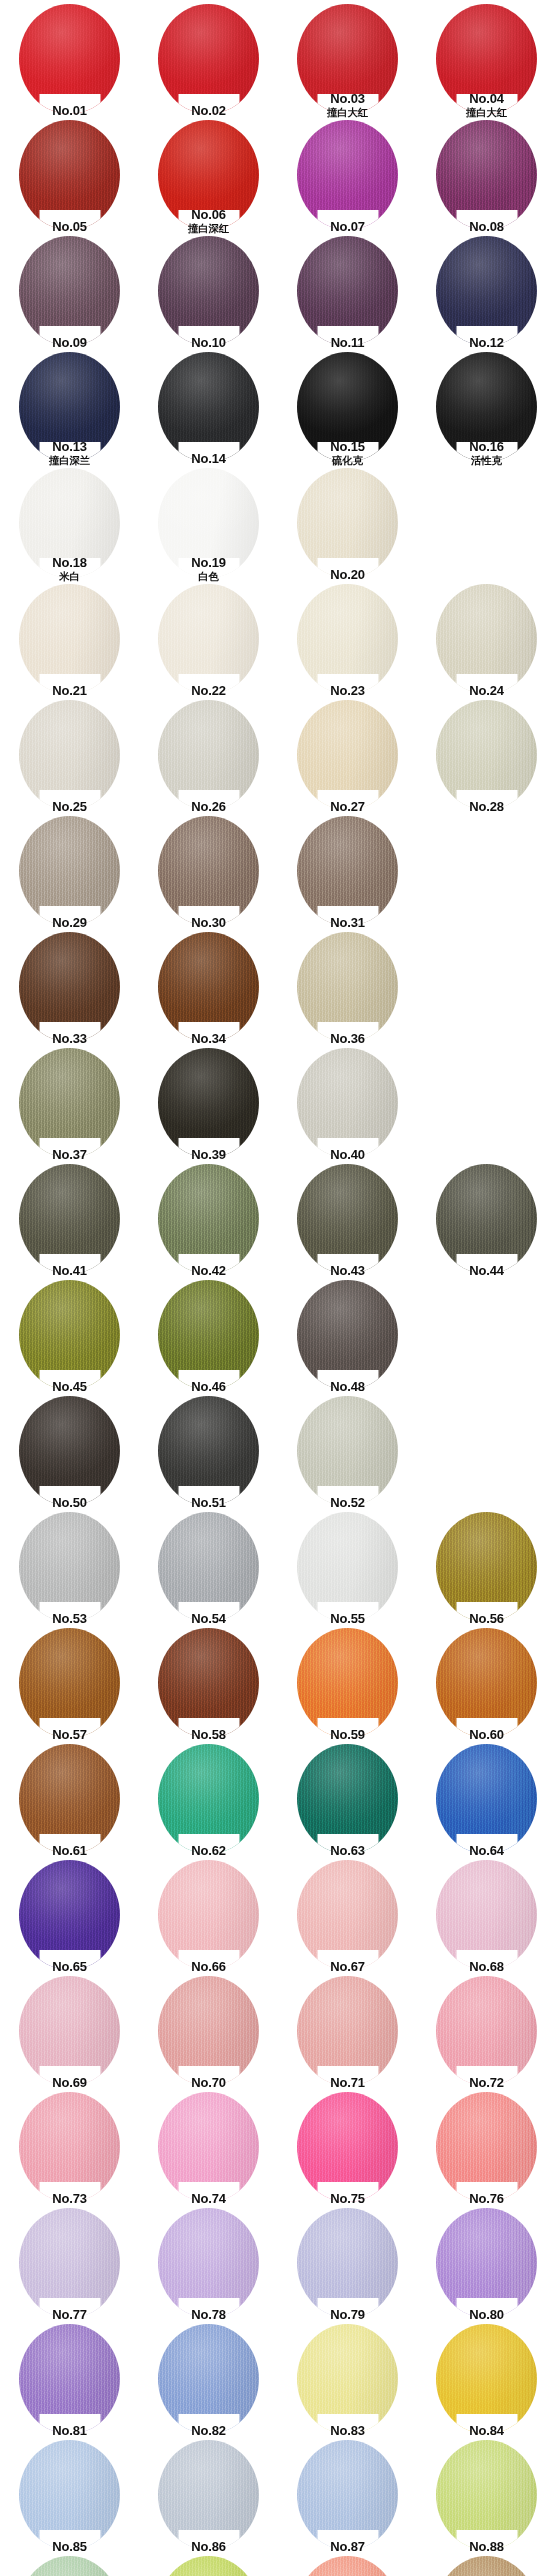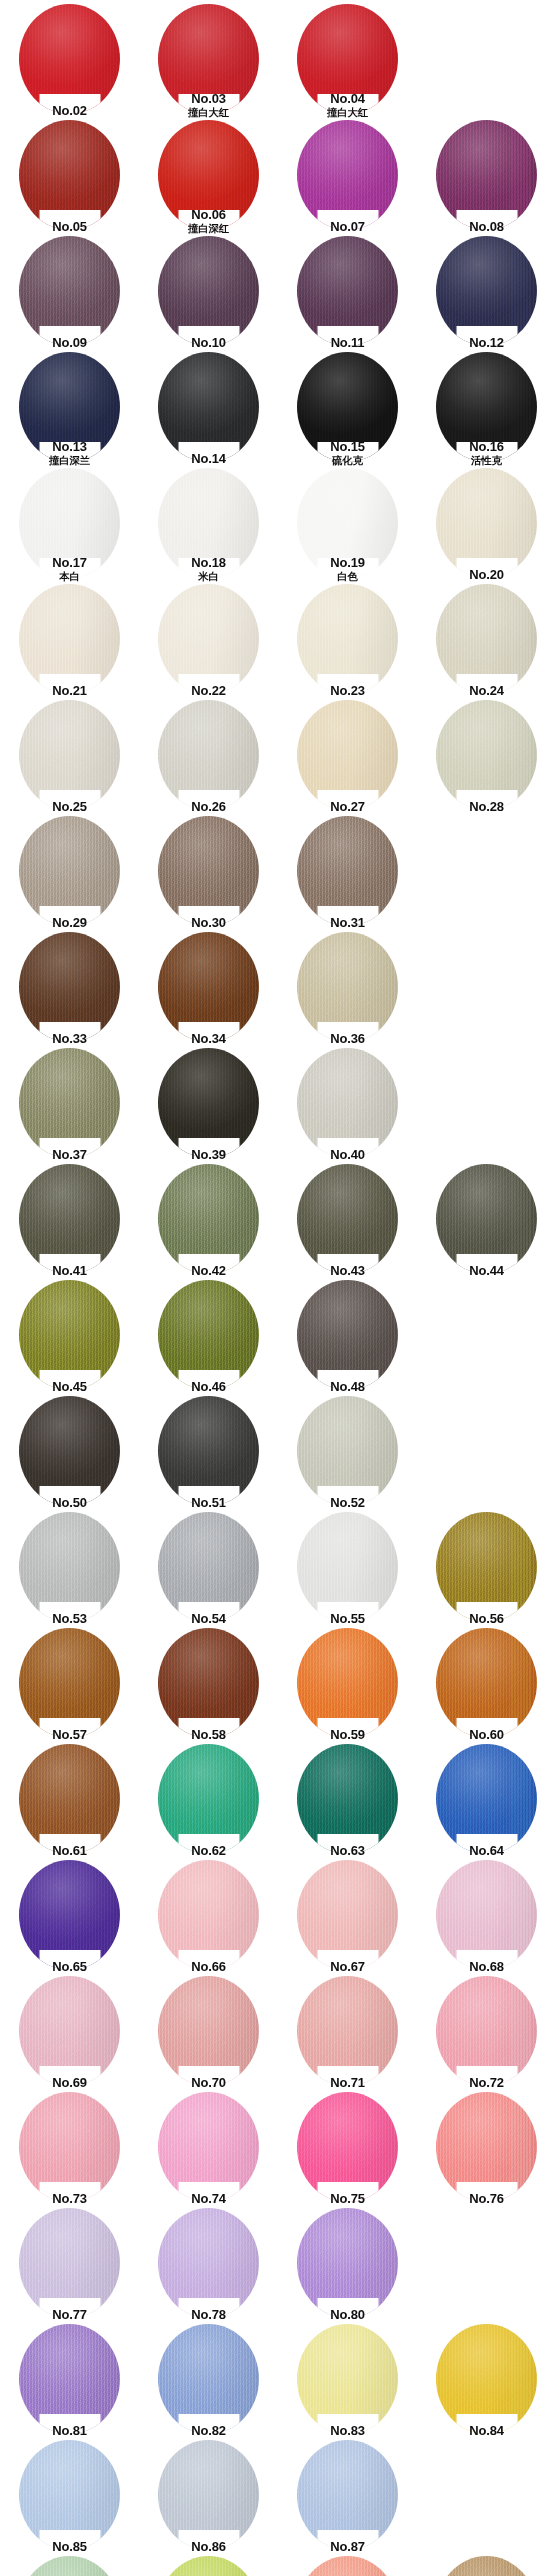--- a/index.html
+++ b/index.html
@@ -121,20 +121,30 @@
     font-family: "DejaVu Sans", "Liberation Sans", sans-serif;
   }
   .label-cn:empty { display: none; }
 </style>
 </head>
 <body>
 
 <div id="chart">
     <div class="swatch-row">
       <div class="swatch-cell">
+        <div class="swatch-chip" style="background-color:#d8232c">
+          <div class="tex"></div>
+          <div class="shade"></div>
+          <div class="notch"></div>
+        </div>
+        <div class="label-block">
+          <span class="label-no">No.01</span>
+        </div>
+      </div>
+      <div class="swatch-cell">
         <div class="swatch-chip" style="background-color:#cf1f28">
           <div class="tex"></div>
           <div class="shade"></div>
           <div class="notch"></div>
         </div>
         <div class="label-block">
           <span class="label-no">No.02</span>
         </div>
       </div>
       <div class="swatch-cell">
@@ -285,31 +295,20 @@
           <div class="notch"></div>
         </div>
         <div class="label-block">
           <span class="label-no">No.16</span>
           <span class="label-cn">活性克</span>
         </div>
       </div>
     </div>
     <div class="swatch-row">
       <div class="swatch-cell">
-        <div class="swatch-chip" style="background-color:#f2f2f0">
-          <div class="tex"></div>
-          <div class="shade"></div>
-          <div class="notch"></div>
-        </div>
-        <div class="label-block">
-          <span class="label-no">No.17</span>
-          <span class="label-cn">本白</span>
-        </div>
-      </div>
-      <div class="swatch-cell">
         <div class="swatch-chip" style="background-color:#f1f0ec">
           <div class="tex"></div>
           <div class="shade"></div>
           <div class="notch"></div>
         </div>
         <div class="label-block">
           <span class="label-no">No.18</span>
           <span class="label-cn">米白</span>
         </div>
       </div>
@@ -888,20 +887,30 @@
         <div class="swatch-chip" style="background-color:#c9b3e2">
           <div class="tex"></div>
           <div class="shade"></div>
           <div class="notch"></div>
         </div>
         <div class="label-block">
           <span class="label-no">No.78</span>
         </div>
       </div>
       <div class="swatch-cell">
+        <div class="swatch-chip" style="background-color:#c1c1e0">
+          <div class="tex"></div>
+          <div class="shade"></div>
+          <div class="notch"></div>
+        </div>
+        <div class="label-block">
+          <span class="label-no">No.79</span>
+        </div>
+      </div>
+      <div class="swatch-cell">
         <div class="swatch-chip" style="background-color:#b391d9">
           <div class="tex"></div>
           <div class="shade"></div>
           <div class="notch"></div>
         </div>
         <div class="label-block">
           <span class="label-no">No.80</span>
         </div>
       </div>
     </div>
@@ -969,20 +978,30 @@
         </div>
       </div>
       <div class="swatch-cell">
         <div class="swatch-chip" style="background-color:#b4c6e3">
           <div class="tex"></div>
           <div class="shade"></div>
           <div class="notch"></div>
         </div>
         <div class="label-block">
           <span class="label-no">No.87</span>
+        </div>
+      </div>
+      <div class="swatch-cell">
+        <div class="swatch-chip" style="background-color:#ccdd83">
+          <div class="tex"></div>
+          <div class="shade"></div>
+          <div class="notch"></div>
+        </div>
+        <div class="label-block">
+          <span class="label-no">No.88</span>
         </div>
       </div>
     </div>
     <div class="swatch-row">
       <div class="swatch-cell">
         <div class="swatch-chip" style="background-color:#b6d3b2">
           <div class="tex"></div>
           <div class="shade"></div>
         </div>
       </div>

